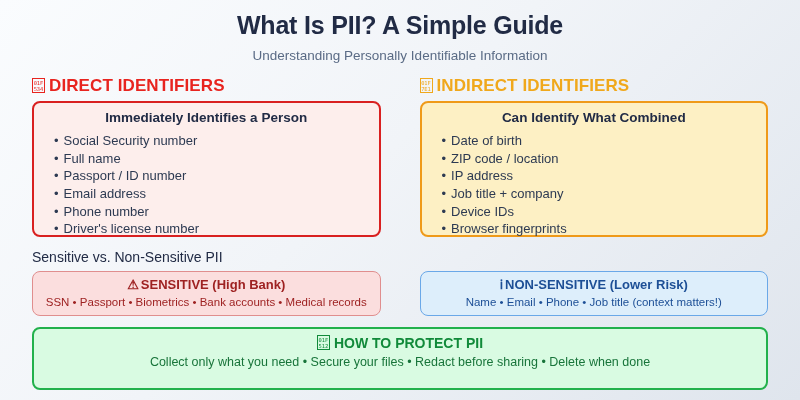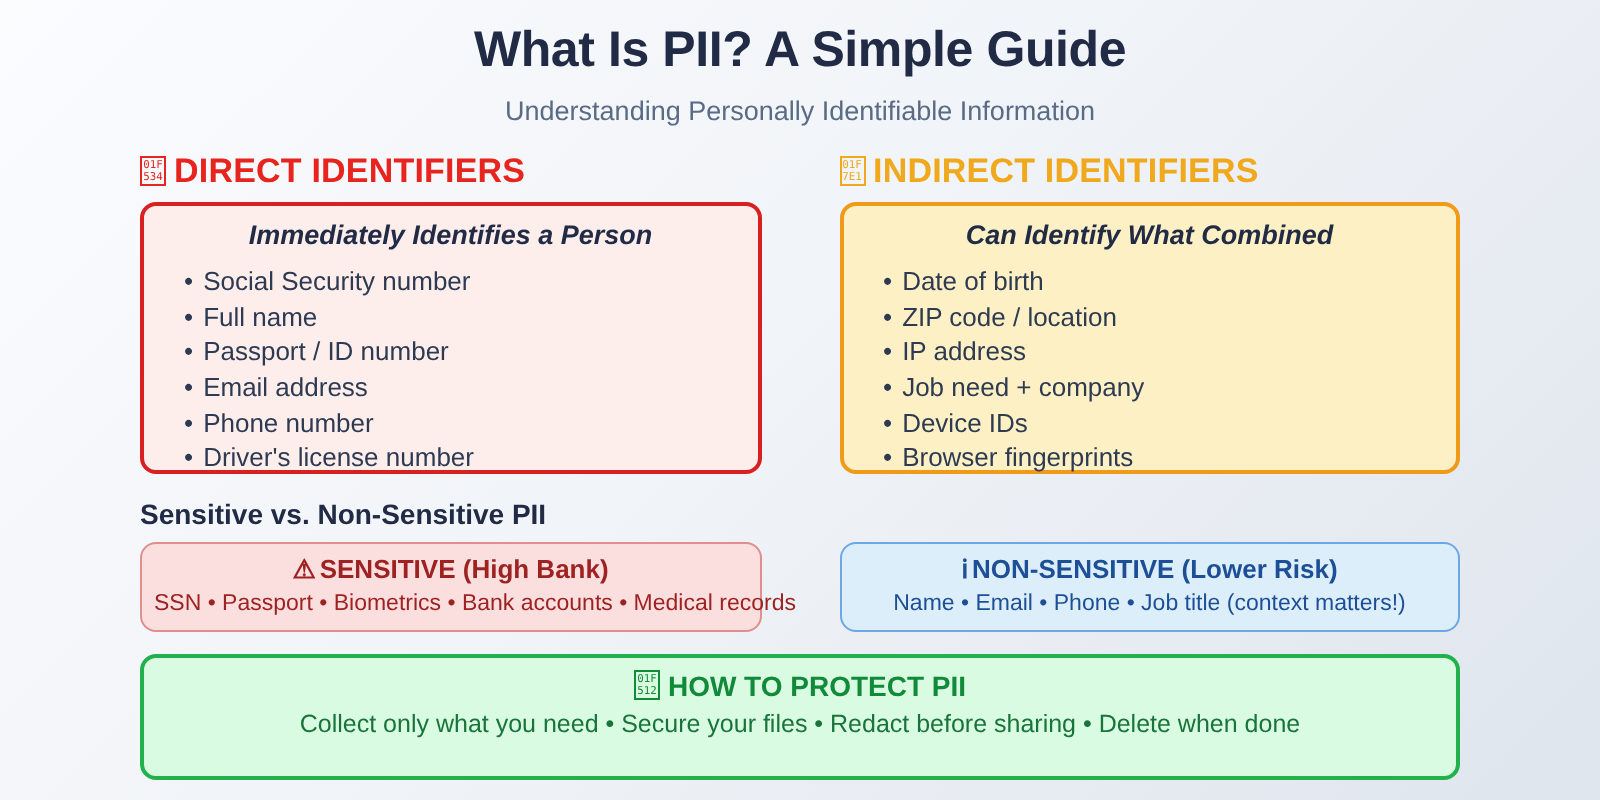--- a/index.html
+++ b/index.html
@@ -12,21 +12,21 @@
     overflow: hidden;
     font-family: "Liberation Sans", sans-serif;
     background: linear-gradient(135deg, #fafcfe 0%, #f1f4f8 45%, #dfe5ed 100%);
     color: #2d3a52;
   }
   .page {
     position: relative;
     width: 800px;
     height: 400px;
     box-sizing: border-box;
-    padding: 0 70px;
+    padding: 0 32px;
   }
 
   
   .title {
     text-align: center;
     font-size: 25px;
     font-weight: bold;
     color: #212b45;
     letter-spacing: -0.2px;
     margin: 0;
@@ -91,42 +91,41 @@
   .card-direct { border-color: #d92020; background: #fdeeec; }
   .card-indirect { border-color: #ef9a19; background: #fdf0c4; }
 
   .card-title {
     text-align: center;
     font-size: 13.5px;
     font-weight: bold;
     color: #212b45;
     line-height: 1.1;
     margin-bottom: 6px;
-    font-style: italic;
   }
   .card-list {
     list-style: none;
     margin: 0;
     padding: 0 0 0 10px;
   }
   .card-list li {
     font-size: 13px;
     color: #2d3a52;
     line-height: 17.6px;
     white-space: nowrap;
   }
   .card-list li::before {
     content: "\2022";
     margin-right: 5px;
   }
 
   
   .section-head {
     font-size: 14px;
-    font-weight: bold;
+    font-weight: normal;
     color: #212b45;
     margin-top: 13px;
     margin-bottom: 7px;
     line-height: 1;
   }
   .risk-row {
     display: flex;
     gap: 39px;
   }
   .risk-box {
@@ -217,21 +216,21 @@
     <div class="col">
       <div class="col-head head-indirect">
         <span class="tofu"><span>01F</span><span>7E1</span></span><span>INDIRECT IDENTIFIERS</span>
       </div>
       <div class="card card-indirect">
         <div class="card-title">Can Identify What Combined</div>
         <ul class="card-list">
           <li>Date of birth</li>
           <li>ZIP code / location</li>
           <li>IP address</li>
-          <li>Job need + company</li>
+          <li>Job title + company</li>
           <li>Device IDs</li>
           <li>Browser fingerprints</li>
         </ul>
       </div>
     </div>
 
   </div>
 
   <div class="section-head">Sensitive vs. Non-Sensitive PII</div>
 

